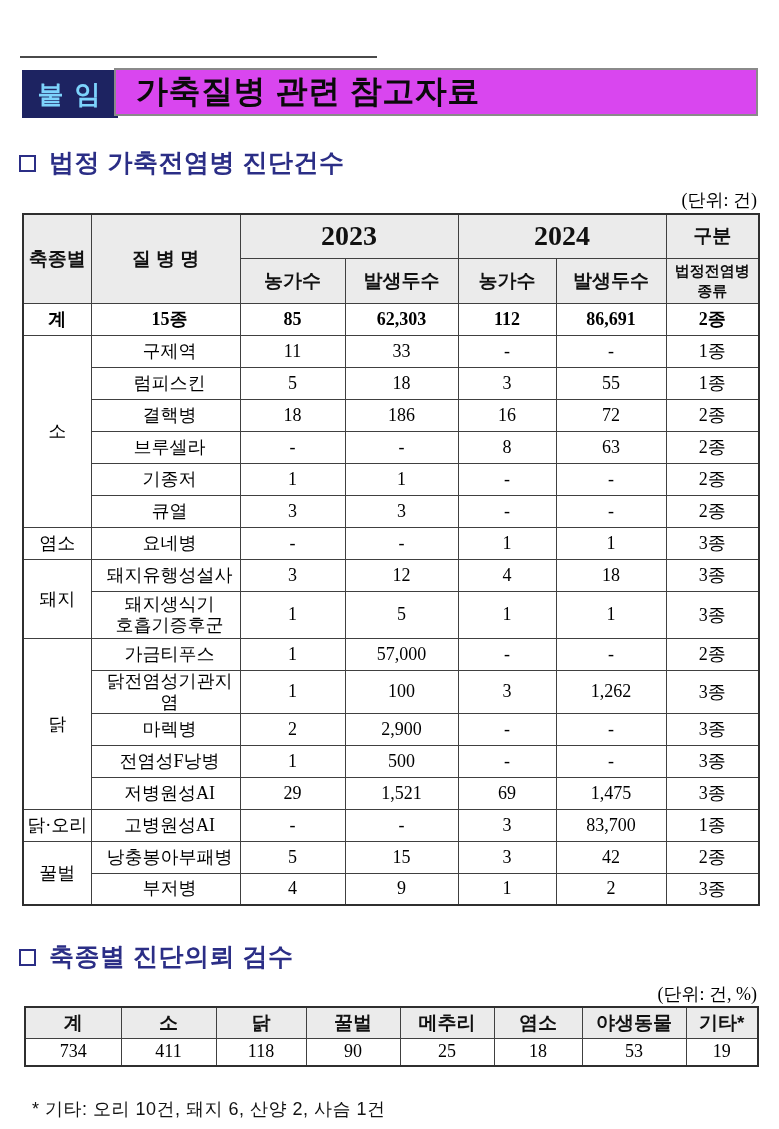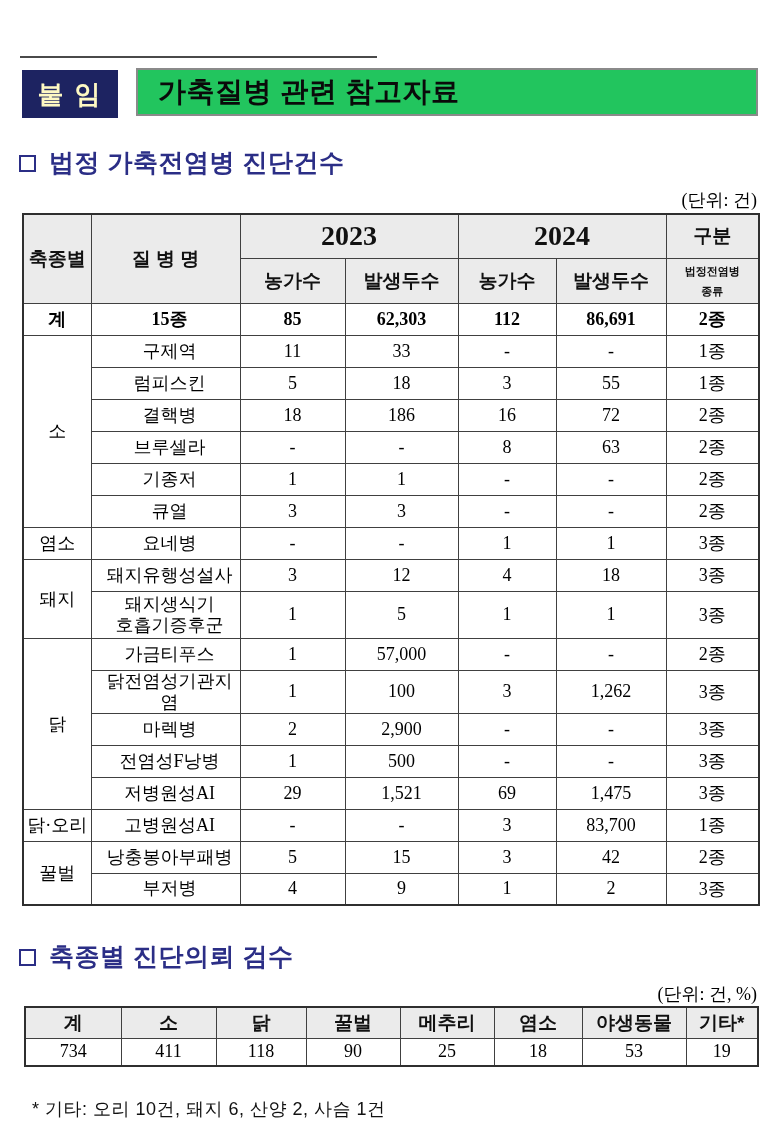--- a/index.html
+++ b/index.html
@@ -11,28 +11,28 @@
   }
   .page { position:absolute; inset:0; background:#fff; }
 
   
   .top-rule { position:absolute; left:20px; top:56px; width:357px; height:2px; background:#4a4a4a; }
 
   
   .doc-header { position:absolute; left:22px; top:68px; width:736px; height:50px; }
   .badge {
     position:absolute; left:0; top:2px; width:96px; height:48px;
-    background:#1d2361; color:#fef9c3; font-weight:bold; font-size:26px;
+    background:#1d2361; color:#7dd3fc; font-weight:bold; font-size:26px;
     display:flex; align-items:center; justify-content:center; letter-spacing:2px;
   }
   .title-box {
-    position:absolute; left:114px; top:0; right:0; height:48px;
-    border:2px solid #8a8a8a; background:#22c55e;
+    position:absolute; left:92px; top:0; right:0; height:48px;
+    border:2px solid #8a8a8a; background:#d946ef;
     display:flex; align-items:center; padding-left:20px;
-    font-weight:bold; font-size:28px; color:#0a0a0a; letter-spacing:0.5px;
+    font-weight:bold; font-size:32px; color:#0a0a0a; letter-spacing:0.5px;
   }
 
   
   .section-heading {
     position:absolute; left:19px; color:#2b2e86; font-weight:bold; font-size:25px;
     display:flex; align-items:center; gap:13px; letter-spacing:0.5px;
   }
   .sh1 { top:146px; }
   .sh2 { top:940px; }
   .bullet-square {
@@ -56,21 +56,21 @@
   td {
     font-family:"Liberation Serif","DejaVu Serif",serif;
     font-size:18px; color:#000;
   }
 
   
   .t1 { position:absolute; left:22px; top:213px; width:736px; border:2px solid #2f2f2f; }
   .t1 thead tr.r1 th { height:44px; }
   .t1 thead tr.r2 th { height:45px; }
   .t1 th.year { font-family:"Liberation Serif","DejaVu Serif",serif; font-weight:bold; font-size:28px; }
-  .t1 th.legal { font-size:11px; line-height:20px; white-space:pre-line;margin-left:24px; }
+  .t1 th.legal { font-size:15px; line-height:20px; white-space:pre-line;margin-left:24px; }
   .t1 tbody td { height:32px; }
   .t1 tbody tr.tall td { height:47px; }
   .t1 td.disease-cell { white-space:pre-line; line-height:21px;padding-left:8px; }
   .t1 tr.total-row td { font-weight:bold; }
 
   
   .t2 { position:absolute; left:24px; top:1006px; width:733px; border:2px solid #2f2f2f; }
   .t2 th { height:31px; font-size:19px; }
   .t2 td { height:28px; }
 

